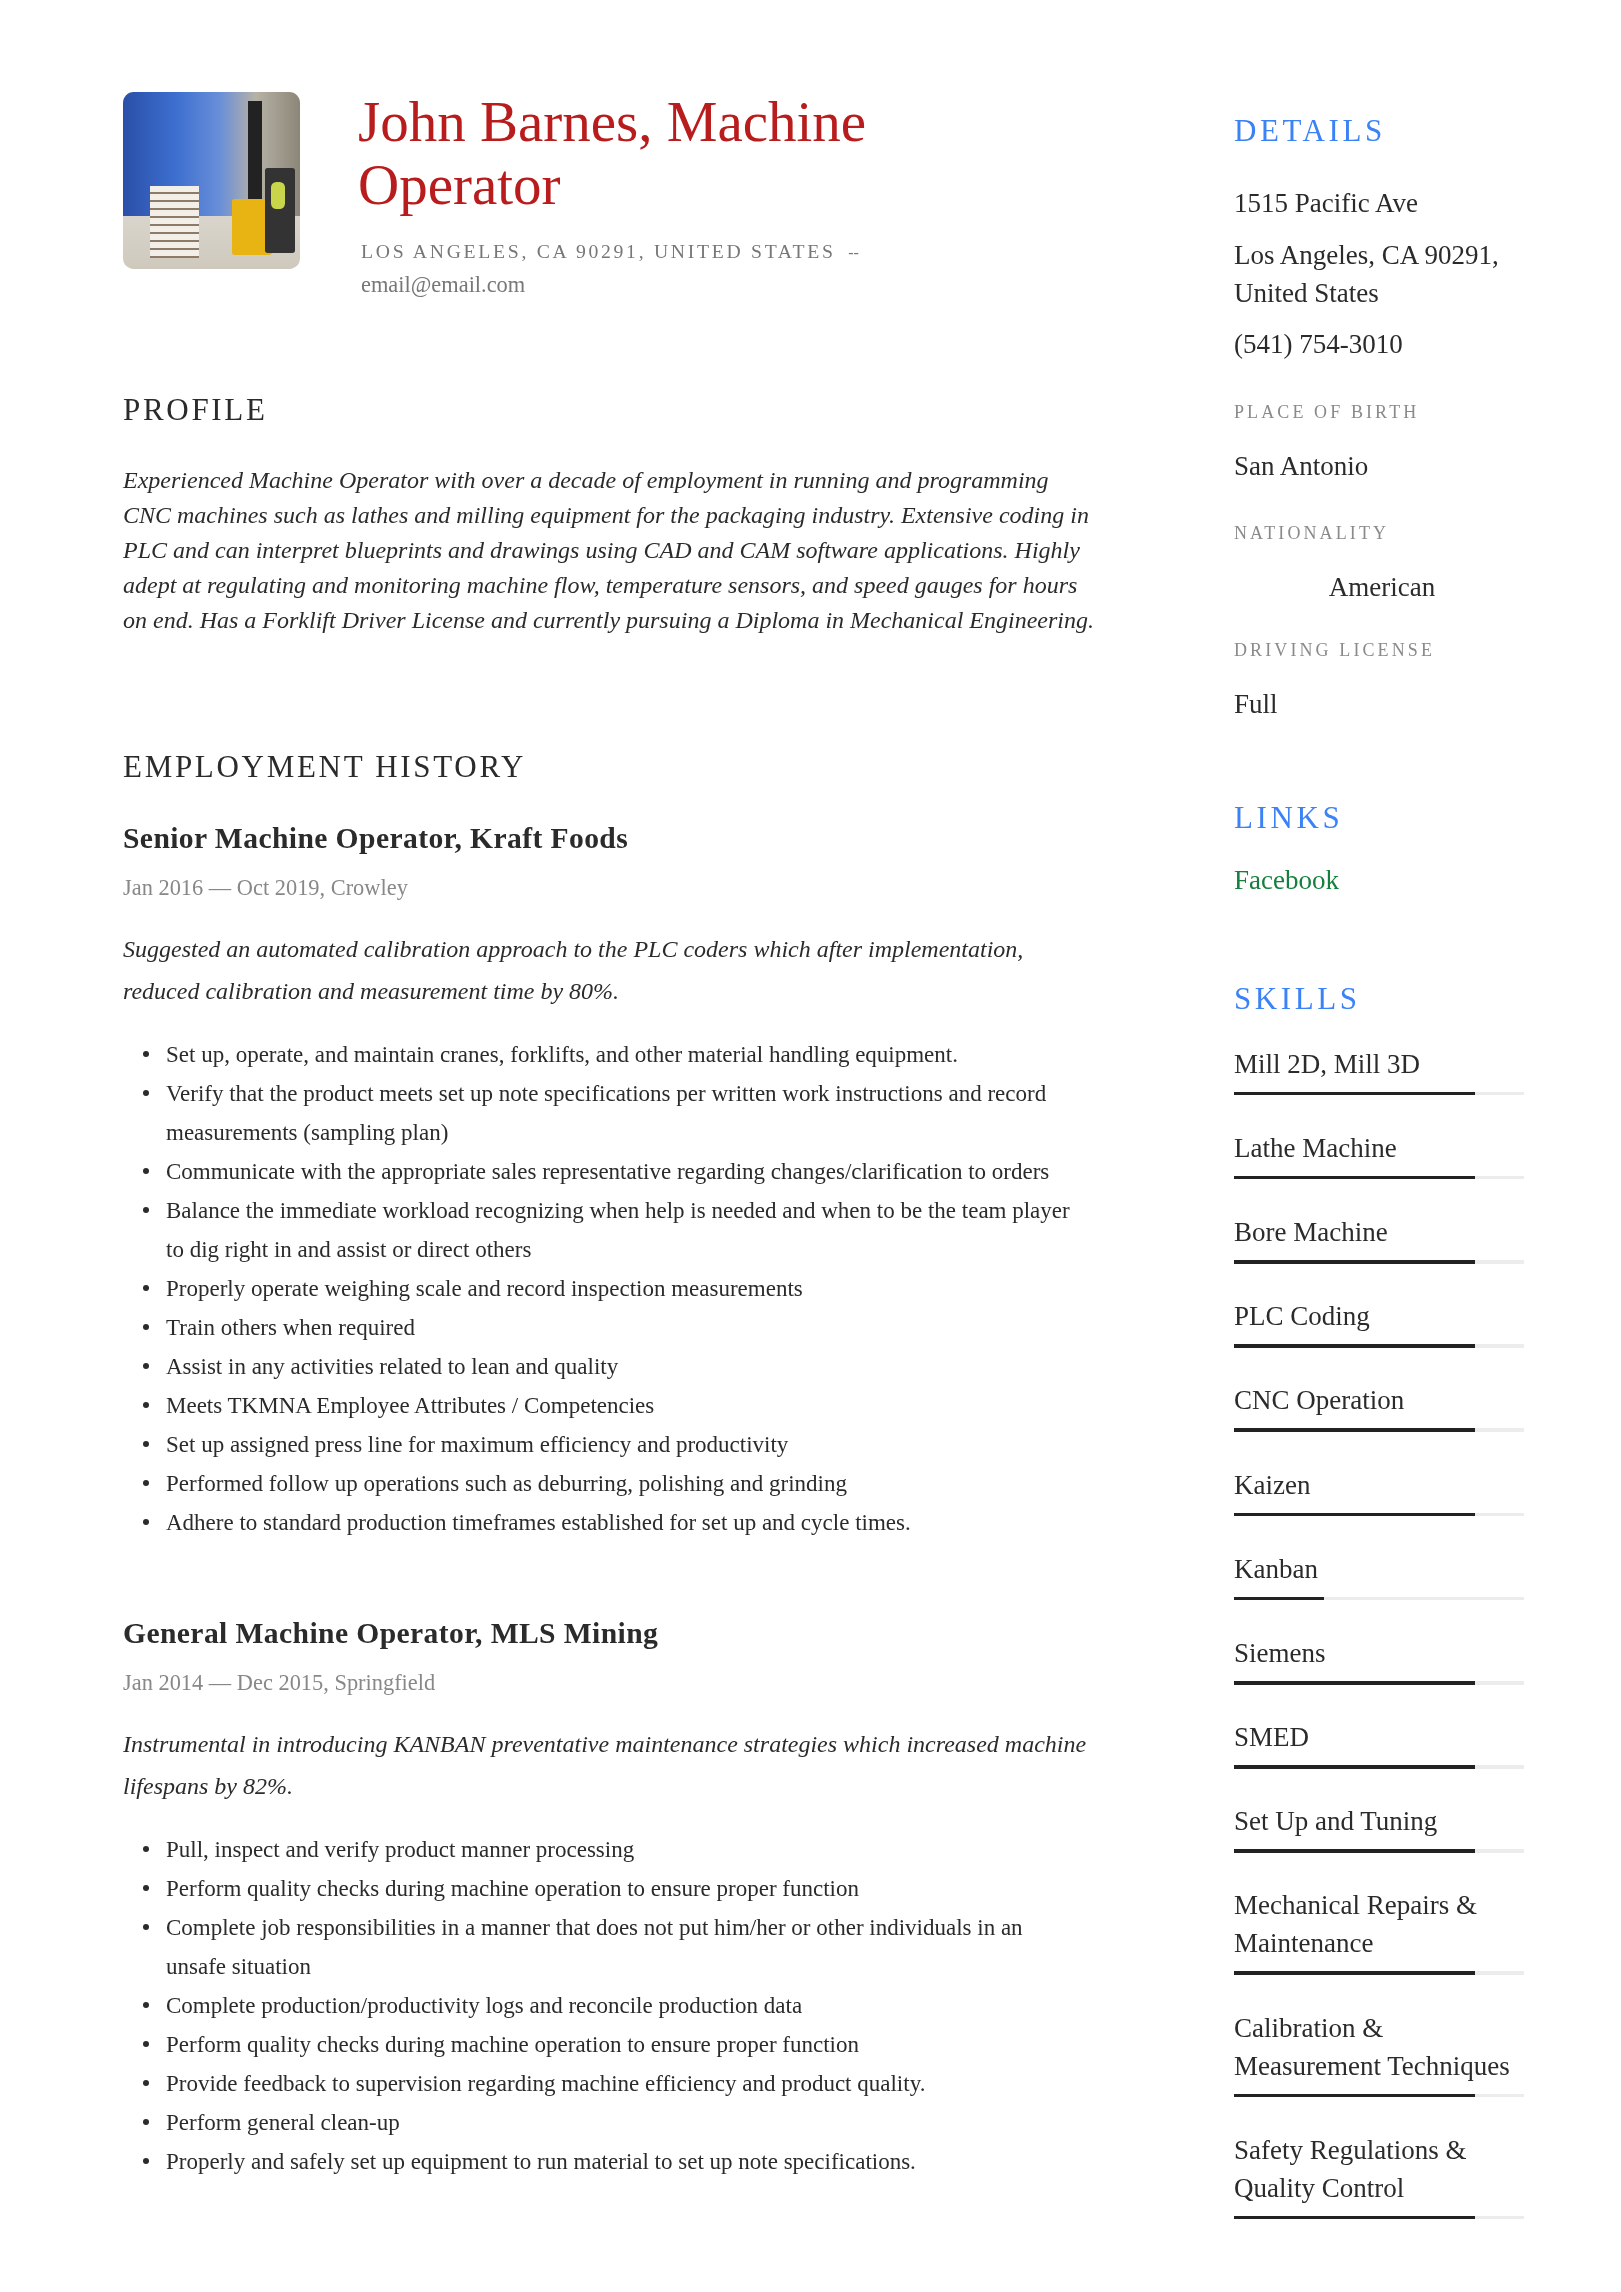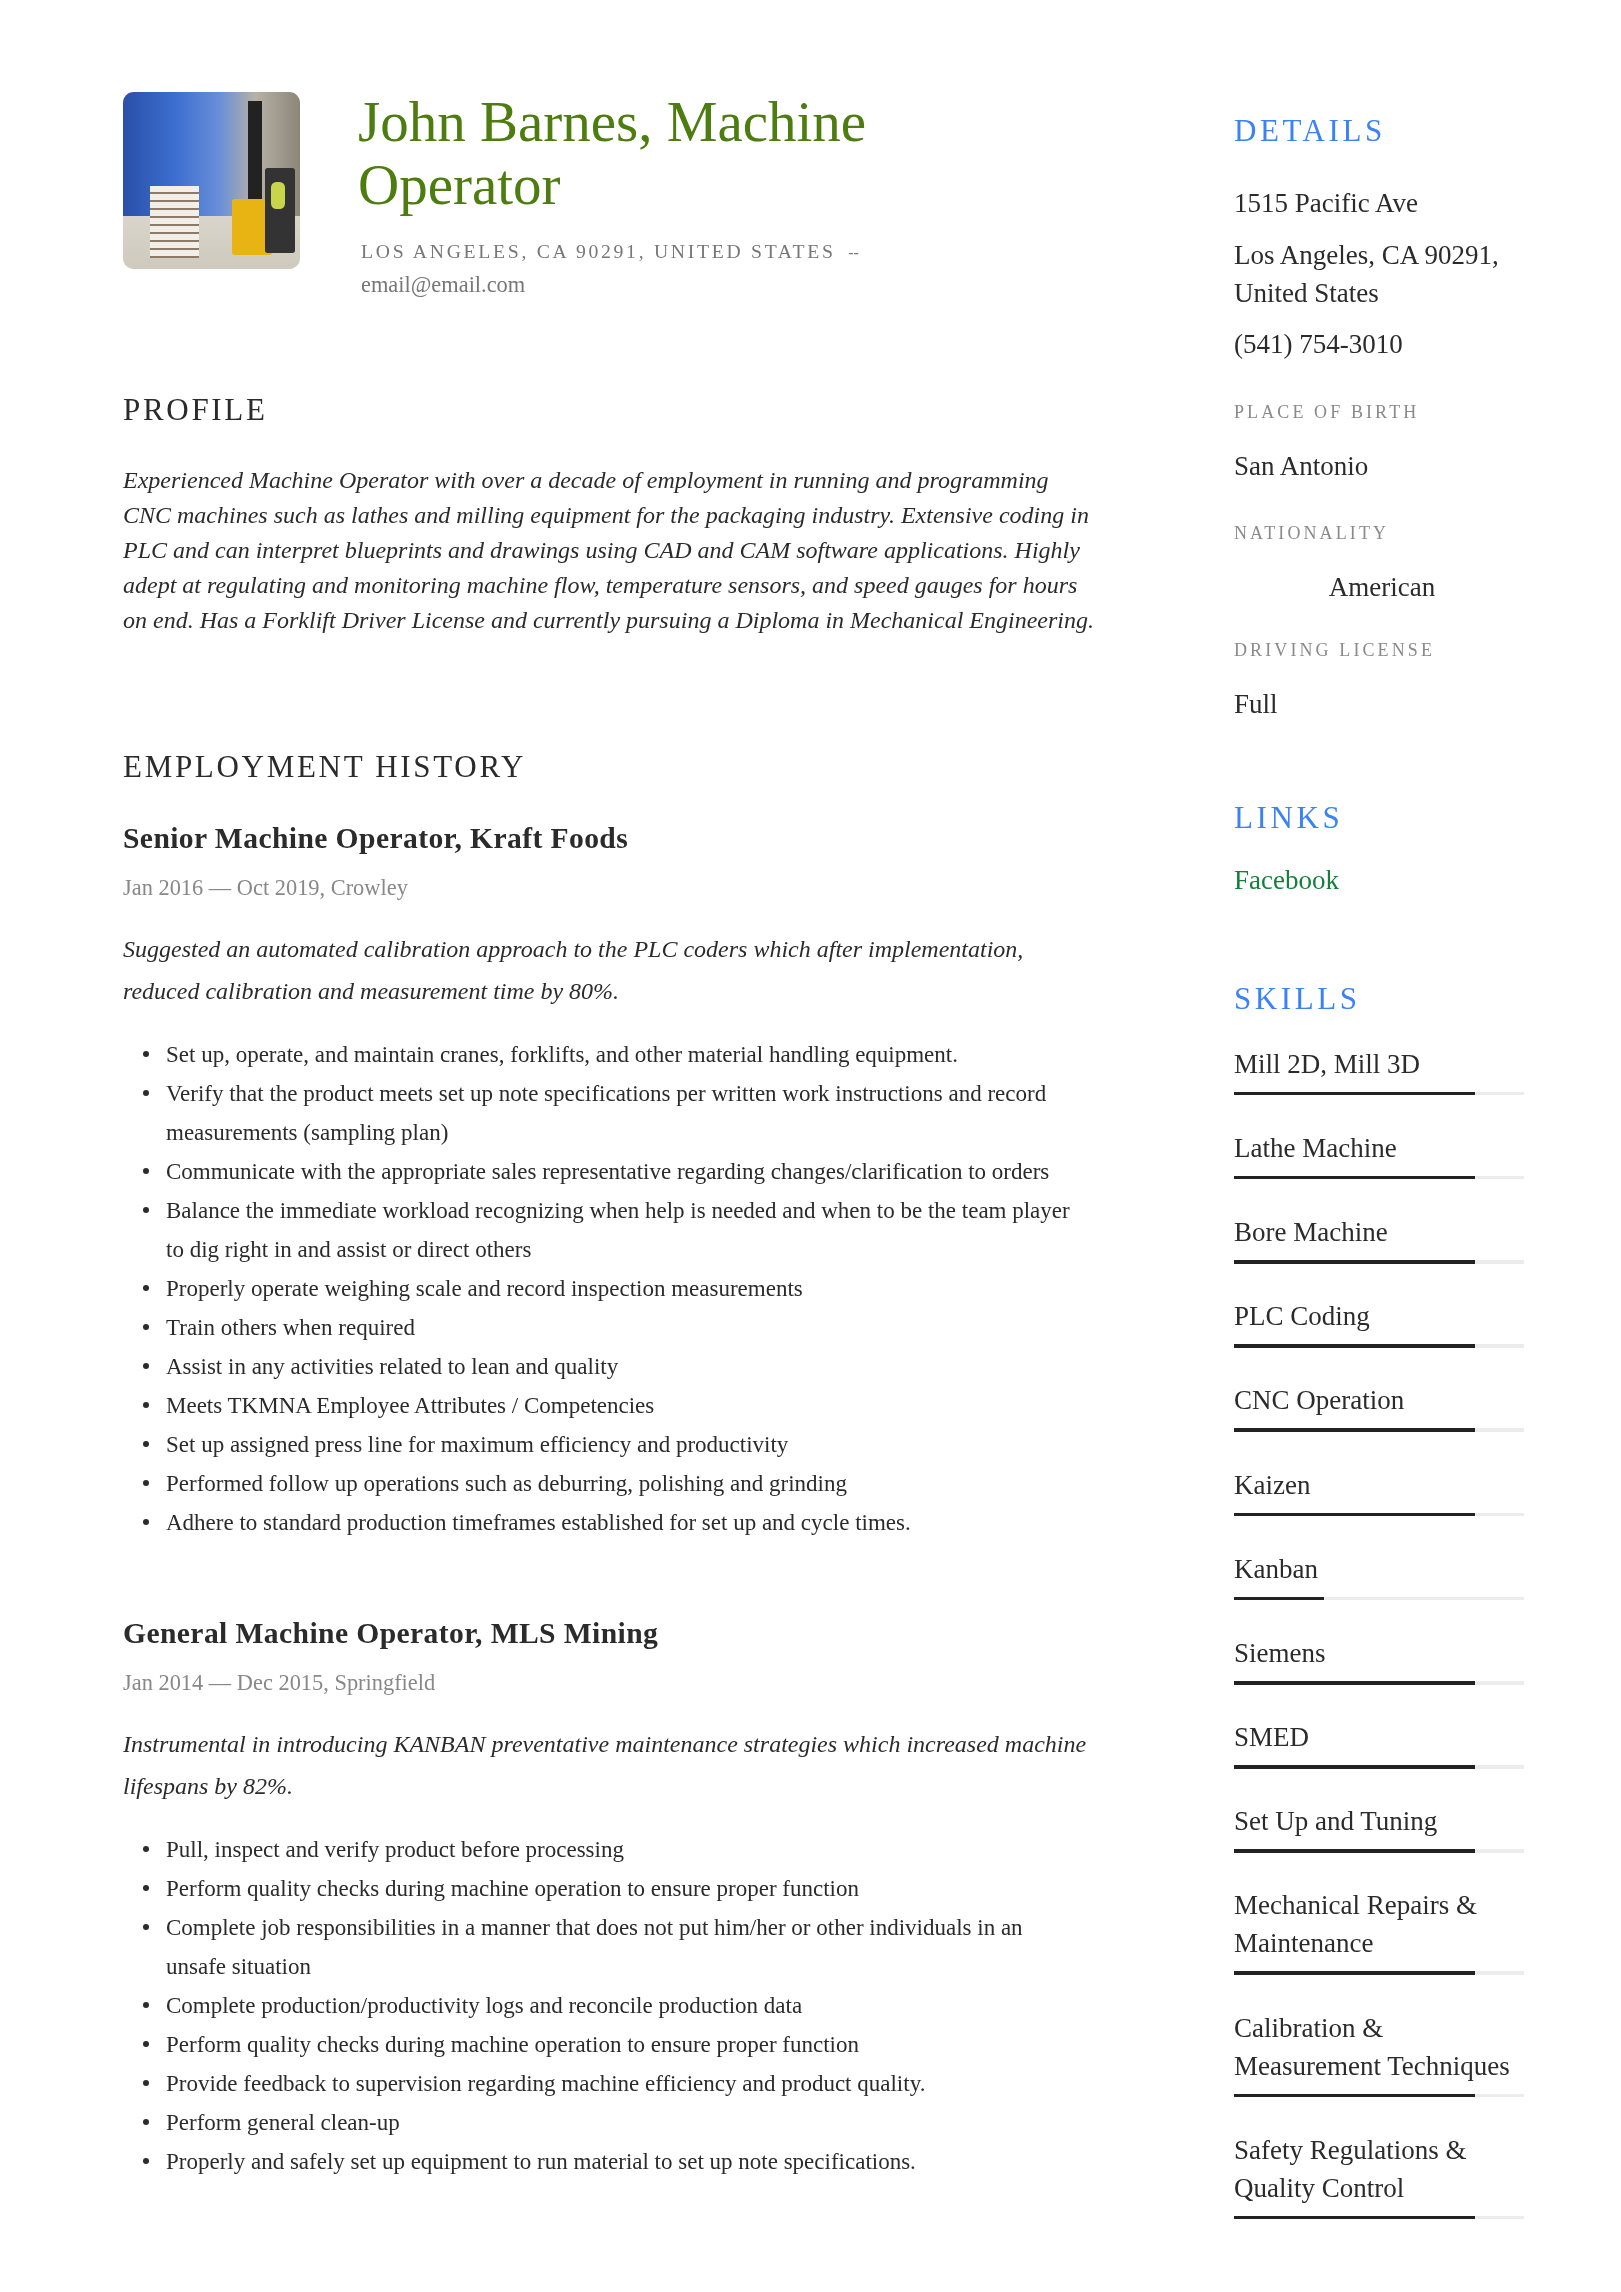--- a/index.html
+++ b/index.html
@@ -20,21 +20,21 @@
   }
   .photo .stack { position: absolute; left: 27px; top: 94px; width: 49px; height: 72px;
     background: repeating-linear-gradient(180deg, #f2efe8 0 6.3px, #8d7b68 6.3px 8px); }
   .photo .mast { position: absolute; left: 125px; top: 9px; width: 14.3px; height: 143px; background: #222; }
   .photo .body { position: absolute; left: 109px; top: 107px; width: 40px; height: 56px; background: #e7b414; border-radius: 2.7px; }
   .photo .cab { position: absolute; left: 142px; top: 76px; width: 30px; height: 85px; background: #333; border-radius: 2.7px; }
   .photo .driver { position: absolute; left: 148px; top: 90px; width: 14.3px; height: 27px; background: #c8d44a; border-radius: 5.4px; }
 
   .name {
     left: 358px; top: 90px; width: 555px;
-    font-size: 57px; line-height: 63px; color: #4d7c0f; font-weight: normal;
+    font-size: 57px; line-height: 63px; color: #b91c1c; font-weight: normal;
   }
   .location {
     left: 361px; top: 240px; font-size: 19.7px; letter-spacing: 2.7px; color: #777;
     text-transform: uppercase; white-space: nowrap;
   }
   .location .sep { letter-spacing: 0; margin-left: 12.5px; font-size: 16px; }
   .email { left: 361px; top: 272px; font-size: 22.4px; color: #777; }
 
   
   .h2 {
@@ -112,21 +112,21 @@
     <li>Performed follow up operations such as deburring, polishing and grinding</li>
     <li>Adhere to standard production timeframes established for set up and cycle times.</li>
   </ul>
 </div>
 
 <div class="abs" style="left:123px; top:1617px;">
   <div class="job-title">General Machine Operator, MLS Mining</div>
   <div class="job-date" style="margin-top:19.7px;">Jan 2014 — Dec 2015, Springfield</div>
   <div class="job-summary" style="margin-top:27px;">Instrumental in introducing KANBAN preventative maintenance strategies which increased machine lifespans by 82%.</div>
   <ul class="bullets" style="margin-top:23px;">
-    <li>Pull, inspect and verify product before processing</li>
+    <li>Pull, inspect and verify product manner processing</li>
     <li>Perform quality checks during machine operation to ensure proper function</li>
     <li>Complete job responsibilities in a manner that does not put him/her or other individuals in an unsafe situation</li>
     <li>Complete production/productivity logs and reconcile production data</li>
     <li>Perform quality checks during machine operation to ensure proper function</li>
     <li>Provide feedback to supervision regarding machine efficiency and product quality.</li>
     <li>Perform general clean-up</li>
     <li>Properly and safely set up equipment to run material to set up note specifications.</li>
   </ul>
 </div>
 

